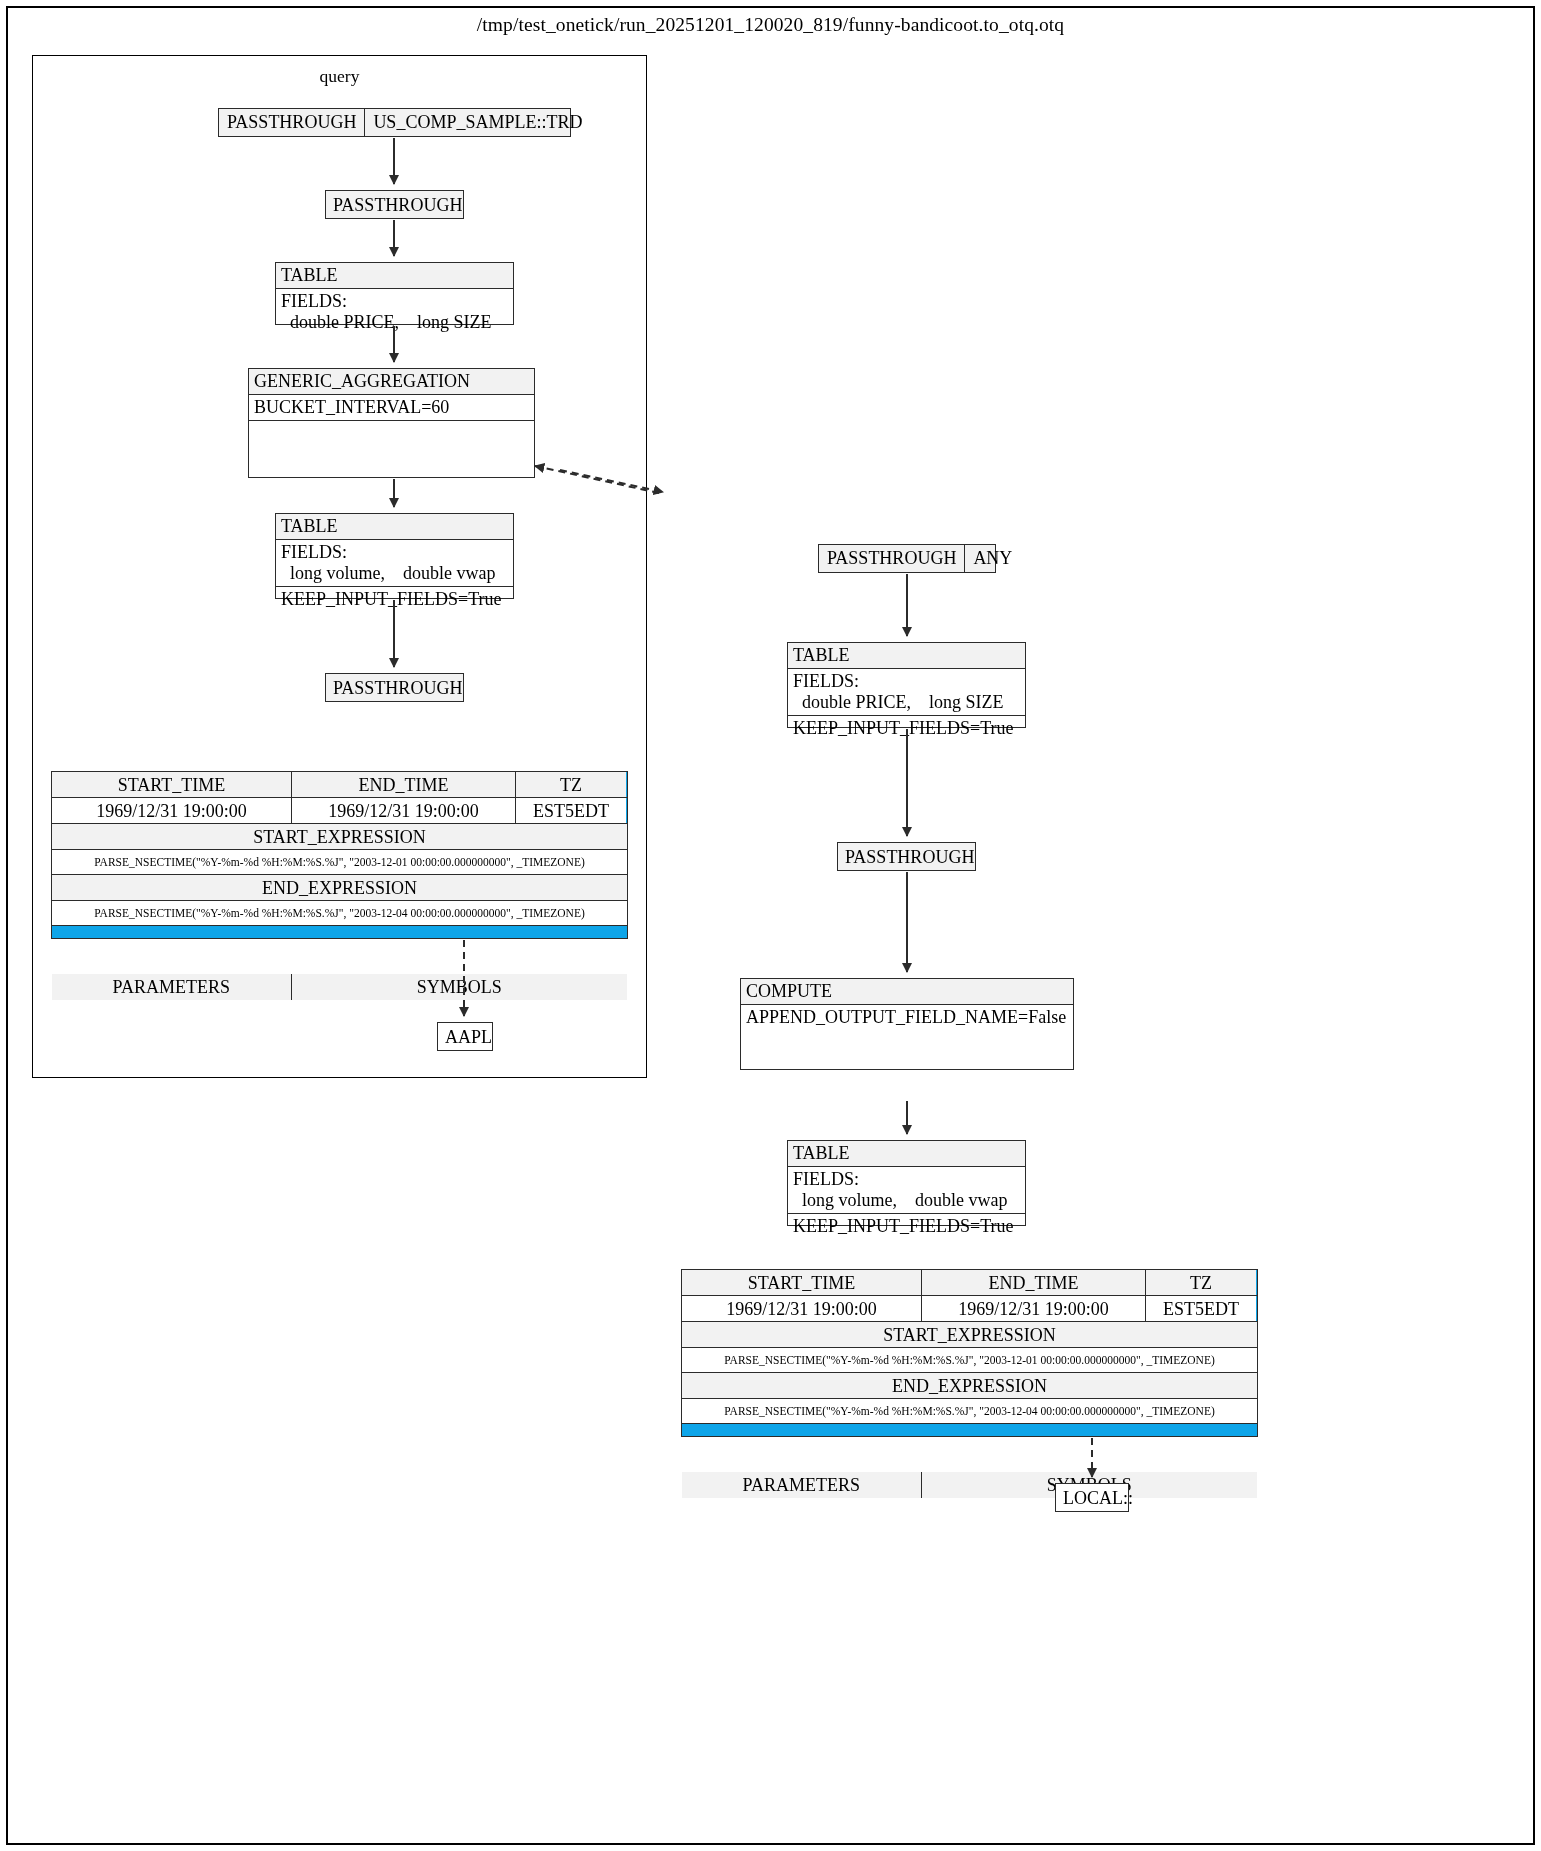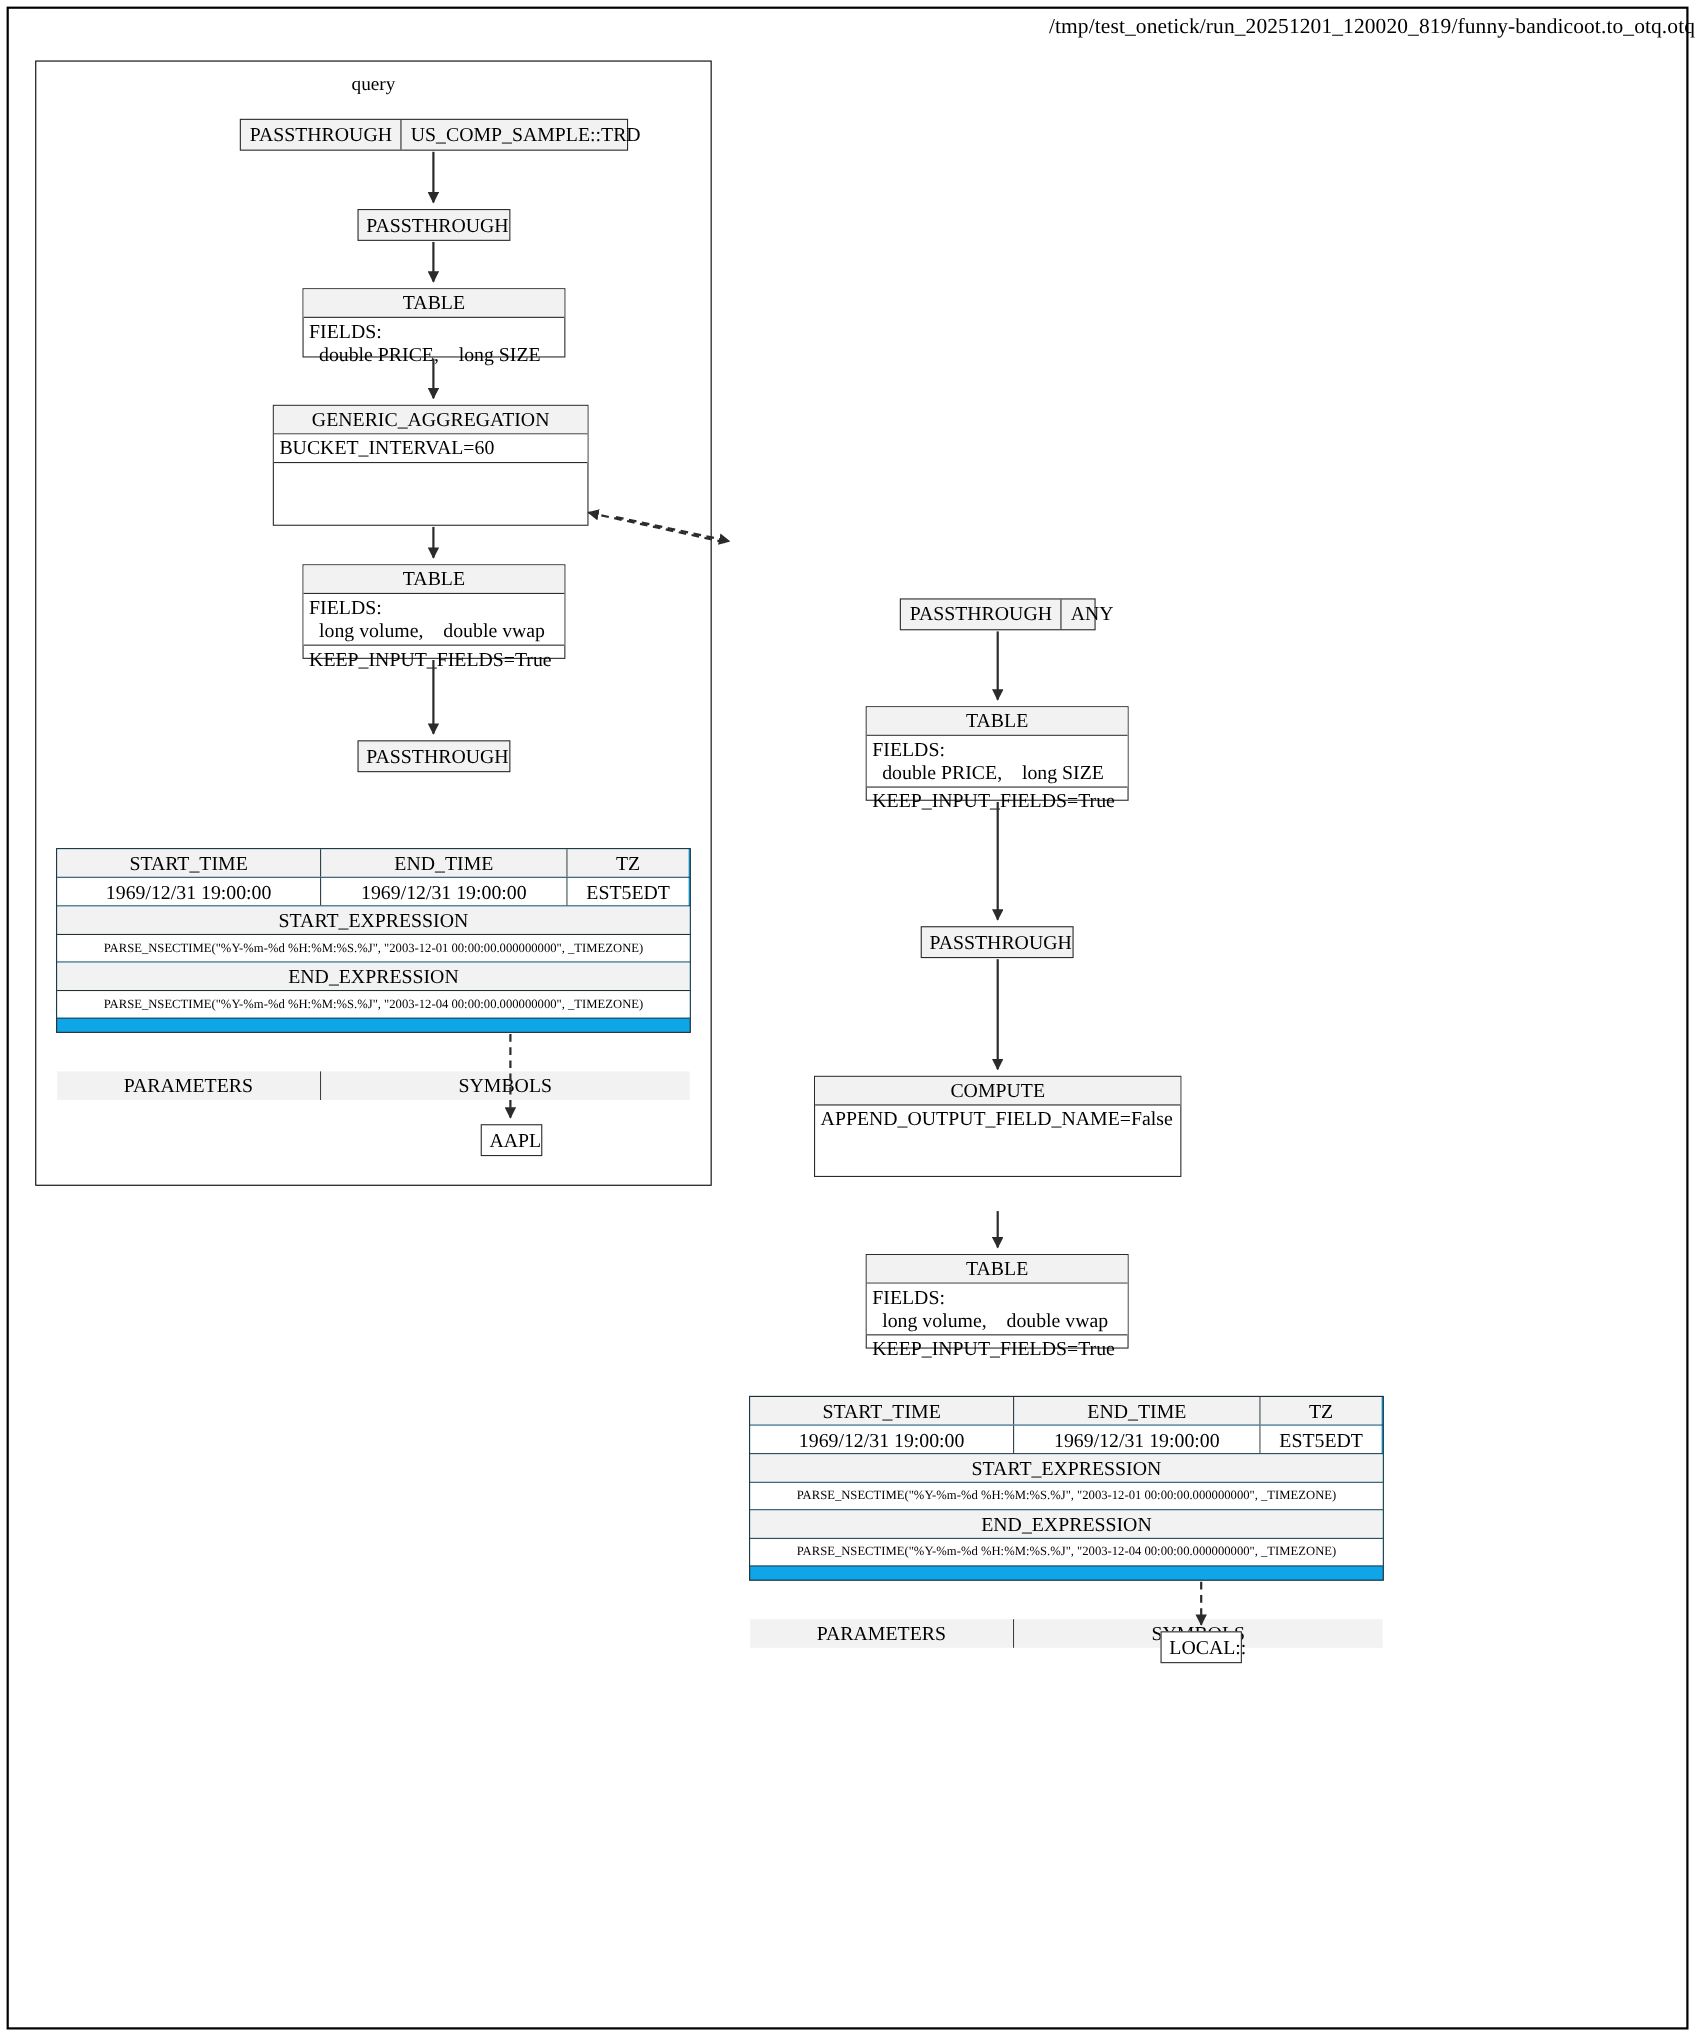--- a/index.html
+++ b/index.html
@@ -26,21 +26,21 @@
     width: 1529px; height: 1839px;
     border: 2px solid #000;
     box-sizing: border-box;
   }
 
   
   .diagram-title {
     position: absolute;
     left: 0; top: 14px;
     width: 1541px;
-    text-align: right;
+    text-align: center;
     font-size: 19.5px;
     letter-spacing: .1px;
     white-space: nowrap;
   }
 
   
   .cluster {
     position: absolute;
     border: 1.6px solid #000;
     background: #ffffff;
@@ -63,21 +63,20 @@
     font-size: 18px;
     line-height: 1.16;
   }
   .node .seg {
     box-sizing: border-box;
     padding: 2px 5px;
     white-space: pre;
   }
   .node .hdr {
     background: #f2f2f2;
-    text-align: center;
     border-bottom: 1.5px solid #2b2b2b;
     font-family: Liberation Serif, serif;
   }
   .node .seg.last { border-bottom: none; }
   .node .body {
     background: #ffffff;
     text-align: left;
     border-bottom: 1.5px solid #2b2b2b;
   }
   .node .body.center { text-align: left; }

